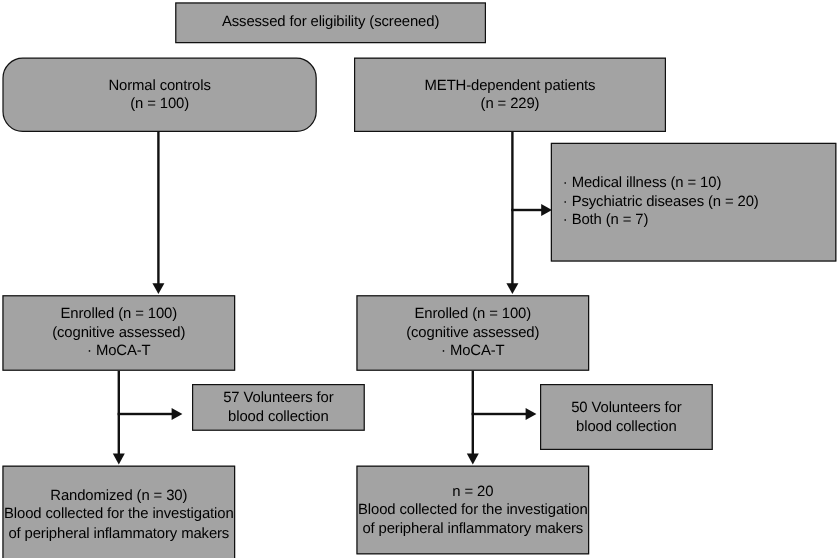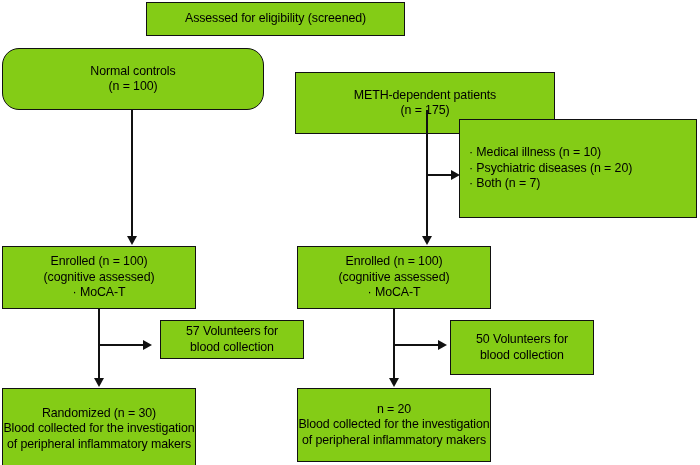--- a/index.html
+++ b/index.html
@@ -15,21 +15,21 @@
     position: relative;
     width: 700px;
     height: 465px;
     background: #ffffff;
     overflow: hidden;
   }
   .box {
     position: absolute;
     box-sizing: border-box;
     border: 1.6px solid #111111;
-    background: #84cc16;
+    background: #a3a3a3;
     display: flex;
     flex-direction: column;
     align-items: center;
     justify-content: center;
     text-align: center;
     font-size: 12.4px;
     line-height: 15.5px;
     letter-spacing: -0.1px;
   }
   .box.left-align {
@@ -68,23 +68,23 @@
 
   <div class="box" style="left:146px; top:2px; width:259px; height:34px;">
     <span class="ln">Assessed for eligibility (screened)</span>
   </div>
 
   <div class="box" style="left:2px; top:48px; width:262px; height:62px;border-radius:17px;">
     <span class="ln">Normal controls</span>
     <span class="ln">(n = 100)</span>
   </div>
 
-  <div class="box" style="left:295px; top:48px; width:260px; height:62px;margin-top:24px;">
+  <div class="box" style="left:295px; top:48px; width:260px; height:62px;">
     <span class="ln">METH-dependent patients</span>
-    <span class="ln">(n = 175)</span>
+    <span class="ln">(n = 229)</span>
   </div>
 
   <div class="box left-align" style="left:459px; top:119px; width:238px; height:99px;">
     <span class="ln">· Medical illness (n = 10)</span>
     <span class="ln">· Psychiatric diseases (n = 20)</span>
     <span class="ln">· Both (n = 7)</span>
   </div>
 
   <div class="box" style="left:2px; top:246px; width:194px; height:63px;">
     <span class="ln">Enrolled (n = 100)</span>

